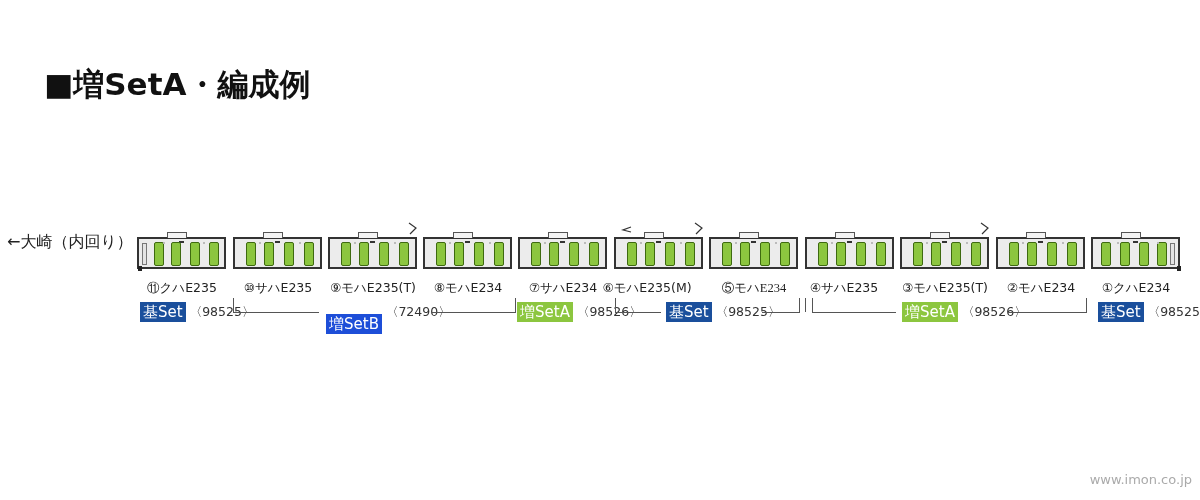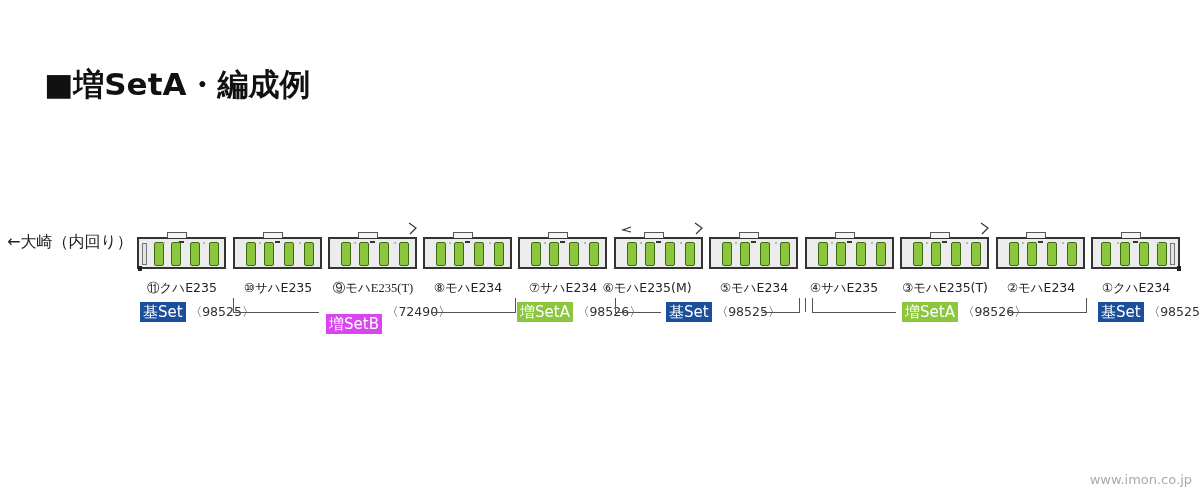--- a/index.html
+++ b/index.html
@@ -163,37 +163,37 @@
       <div class="win" style="left: 29px;"></div>
       <div class="win" style="left: 48px;"></div>
       <div class="win" style="left: 66px;"></div>
       <div class="smallwin" style="left: 26px;"></div>
       <div class="smallwin" style="left: 66px;"></div>
     </div>
   </div>
 <div id="labels">
     <div class="carlabel" style="left: 182px;">⑪クハE235</div>
     <div class="carlabel" style="left: 278px;">⑩サハE235</div>
-    <div class="carlabel" style="left: 373px; font-family: Liberation Serif, serif;">⑨モハE235(T)</div>
+    <div class="carlabel" style="left: 373px;">⑨モハE235(T)</div>
     <div class="carlabel" style="left: 468px;">⑧モハE234</div>
     <div class="carlabel" style="left: 563px;">⑦サハE234</div>
     <div class="carlabel" style="left: 647px;">⑥モハE235(M)</div>
-    <div class="carlabel" style="left: 754px;">⑤モハE234</div>
+    <div class="carlabel" style="left: 754px; font-family: Liberation Serif, serif;">⑤モハE234</div>
     <div class="carlabel" style="left: 844px;">④サハE235</div>
     <div class="carlabel" style="left: 945px;">③モハE235(T)</div>
     <div class="carlabel" style="left: 1041px;">②モハE234</div>
     <div class="carlabel" style="left: 1136px;">①クハE234</div>
   </div>
 <div id="sets">
     <div class="setrow" style="left: 140px;">
       <span class="badge" style="background: rgb(26, 79, 156);">基Set</span>
       <span class="code">〈98525〉</span>
     </div>
     <div class="setrow" style="left: 326px;">
-      <span class="badge" style="background: #d946ef; margin-top: 24px;">増SetB</span>
+      <span class="badge" style="background: #1d4ed8; margin-top: 24px;">増SetB</span>
       <span class="code">〈72490〉</span>
     </div>
     <div class="setrow" style="left: 517px;">
       <span class="badge" style="background: rgb(140, 198, 63);">増SetA</span>
       <span class="code">〈98526〉</span>
     </div>
     <div class="setrow" style="left: 666px;">
       <span class="badge" style="background: rgb(26, 79, 156);">基Set</span>
       <span class="code">〈98525〉</span>
     </div>

